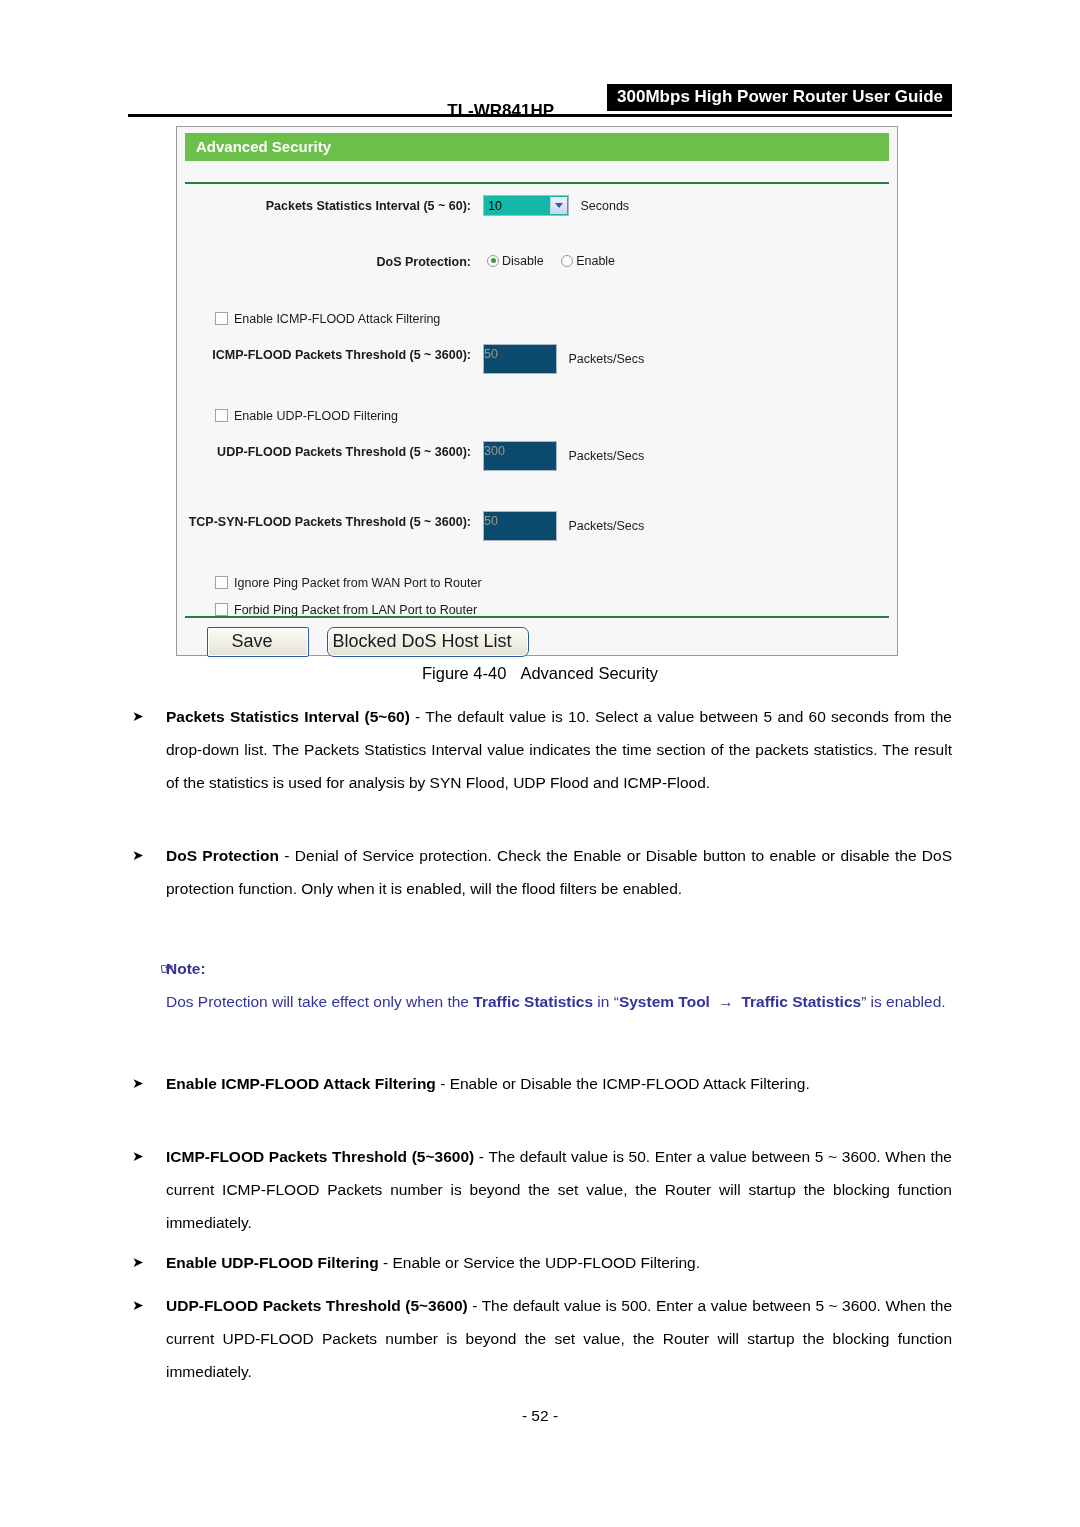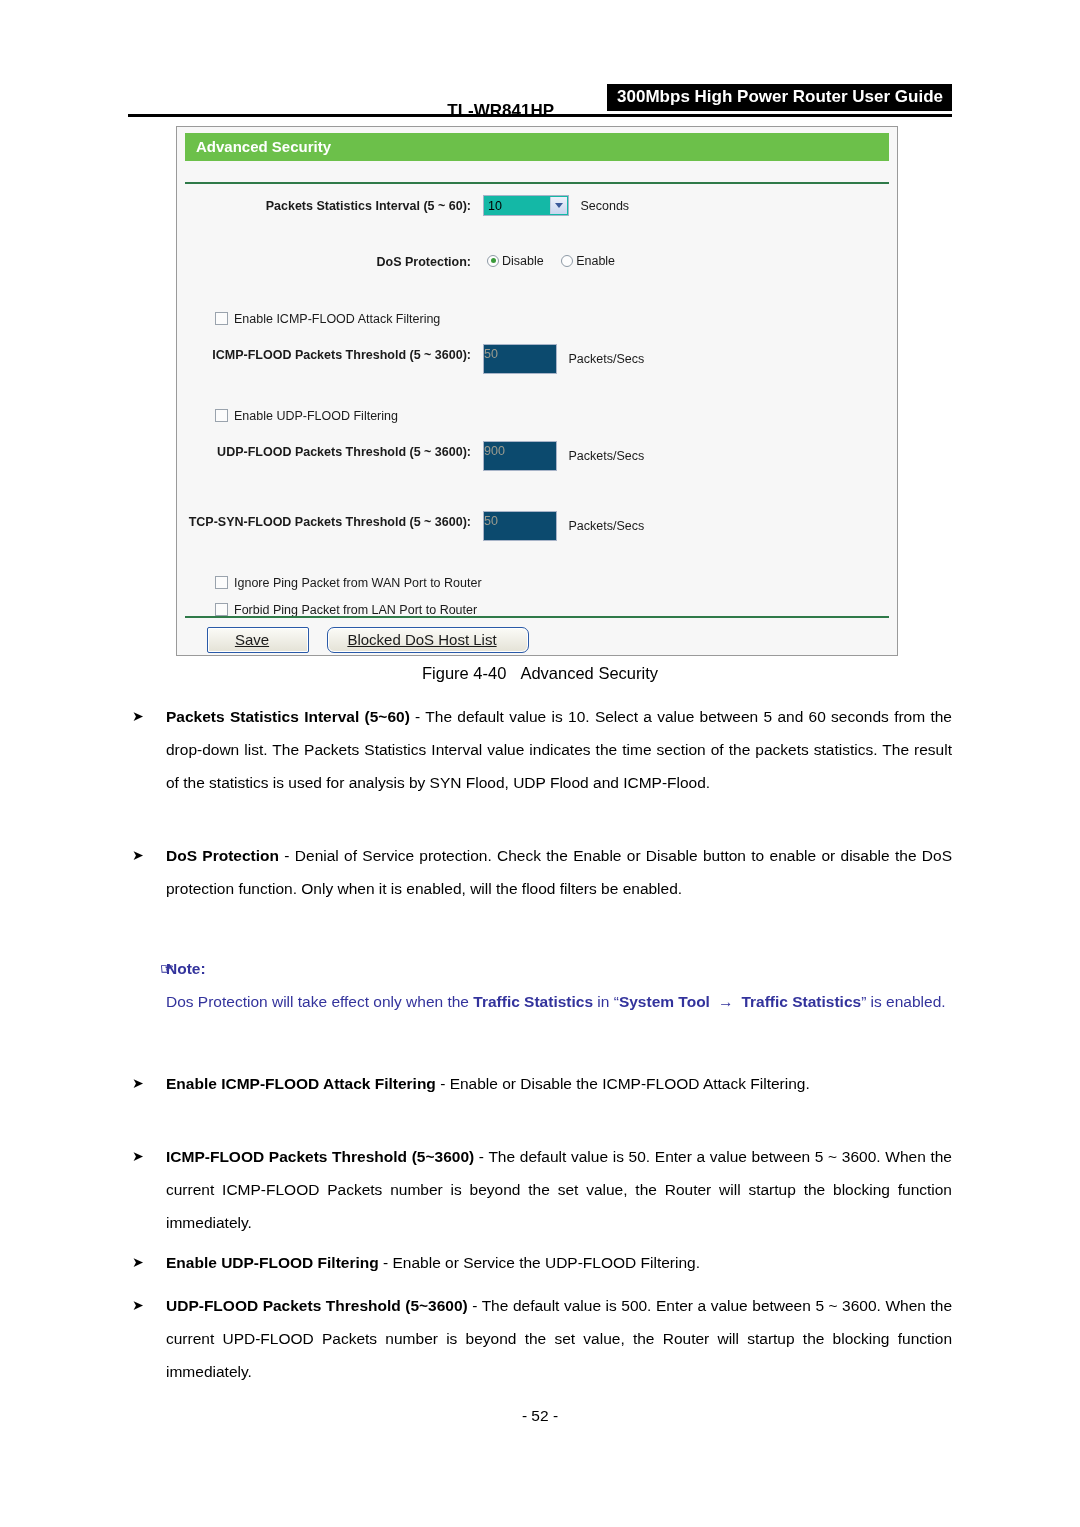--- a/index.html
+++ b/index.html
@@ -247,29 +247,28 @@
   
   .btn-bar {
     position: absolute;
     left: 30px;
     top: 500px;
   }
   .btn {
     display: inline-block;
     border: 1px solid #2a5aa8;
     background: linear-gradient(#fbfbf7, #e4e2d6);
-    font-size: 15px;
+    font-size: 18px;
     color: #1a1a1a;
     padding: 3px 12px 4px 0;
     text-align: center;
     border-radius: 2px;
     box-shadow: inset 0 0 0 1px #ffffff;
     box-sizing: border-box;
     vertical-align: middle;
-    text-decoration: underline;
   }
   .btn-save { width: 102px; margin-right: 18px; }
   .btn-blocked { width: 202px; border-radius: 7px; }
 
   
   .fig-caption {
     position: absolute;
     left: 0;
     top: 664px;
     width: 1080px;
@@ -387,21 +386,21 @@
     </div>
 
     <div class="spacer-md"></div>
 
     <div class="cb-row">
       <span class="cb"></span><span class="cb-lbl">Enable UDP-FLOOD Filtering</span>
     </div>
     <div class="row" style="height:42px;">
       <div class="lbl-col" style="width:294px;">UDP-FLOOD Packets Threshold (5 ~ 3600):</div>
       <div class="ctrl-col">
-        <span class="txt">900</span>
+        <span class="txt">300</span>
         <span class="unit">Packets/Secs</span>
       </div>
     </div>
 
     <div class="spacer-md"></div>
 
     <div class="row" style="height:42px;">
       <div class="lbl-col" style="width:294px;">TCP-SYN-FLOOD Packets Threshold (5 ~ 3600):</div>
       <div class="ctrl-col">
         <span class="txt">50</span>

